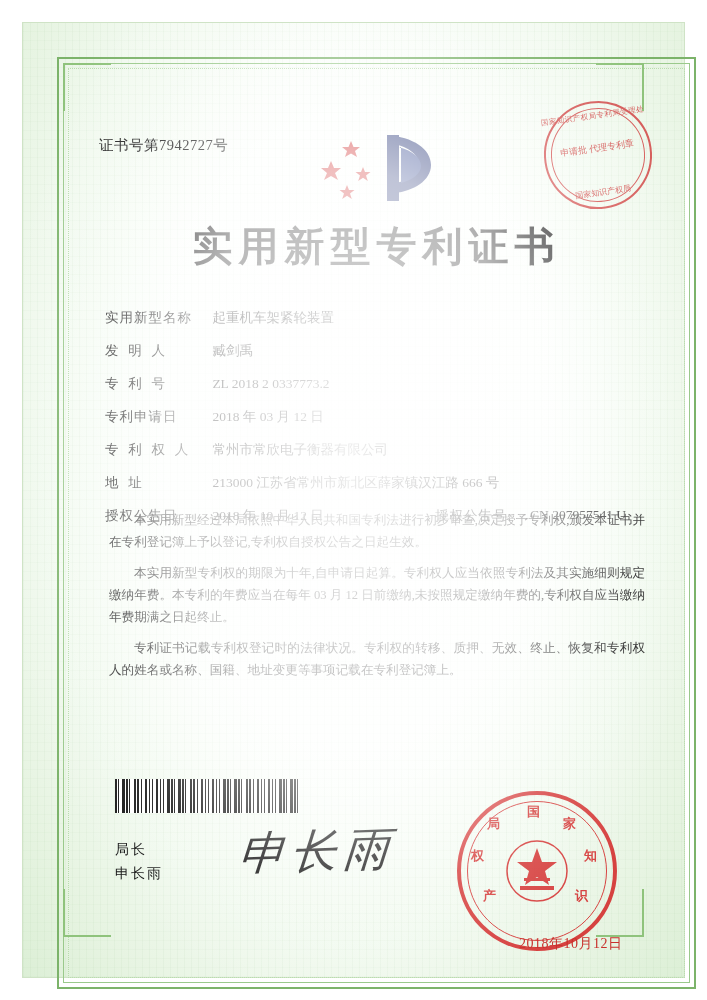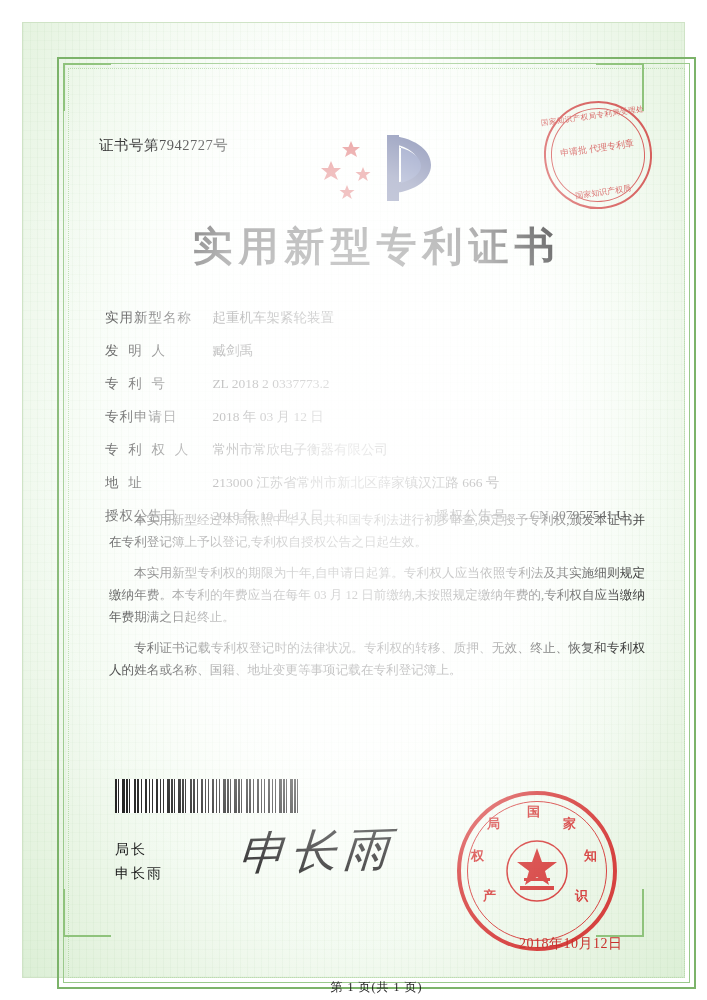--- a/index.html
+++ b/index.html
@@ -441,16 +441,15 @@
           <span style="left:102px; top:20px;">家</span>
           <span style="left:123px; top:52px;">知</span>
           <span style="left:114px; top:92px;">识</span>
           <span style="left:22px;  top:92px;">产</span>
           <span style="left:10px;  top:52px;">权</span>
           <span style="left:26px;  top:20px;">局</span>
         </div>
       </div>
       <div class="seal-date">2018年10月12日</div>
 
-      <div class="footer">第 1 页(共 1 页)</div>
     </div>
   </div>
 </div>
 
 </body></html>

